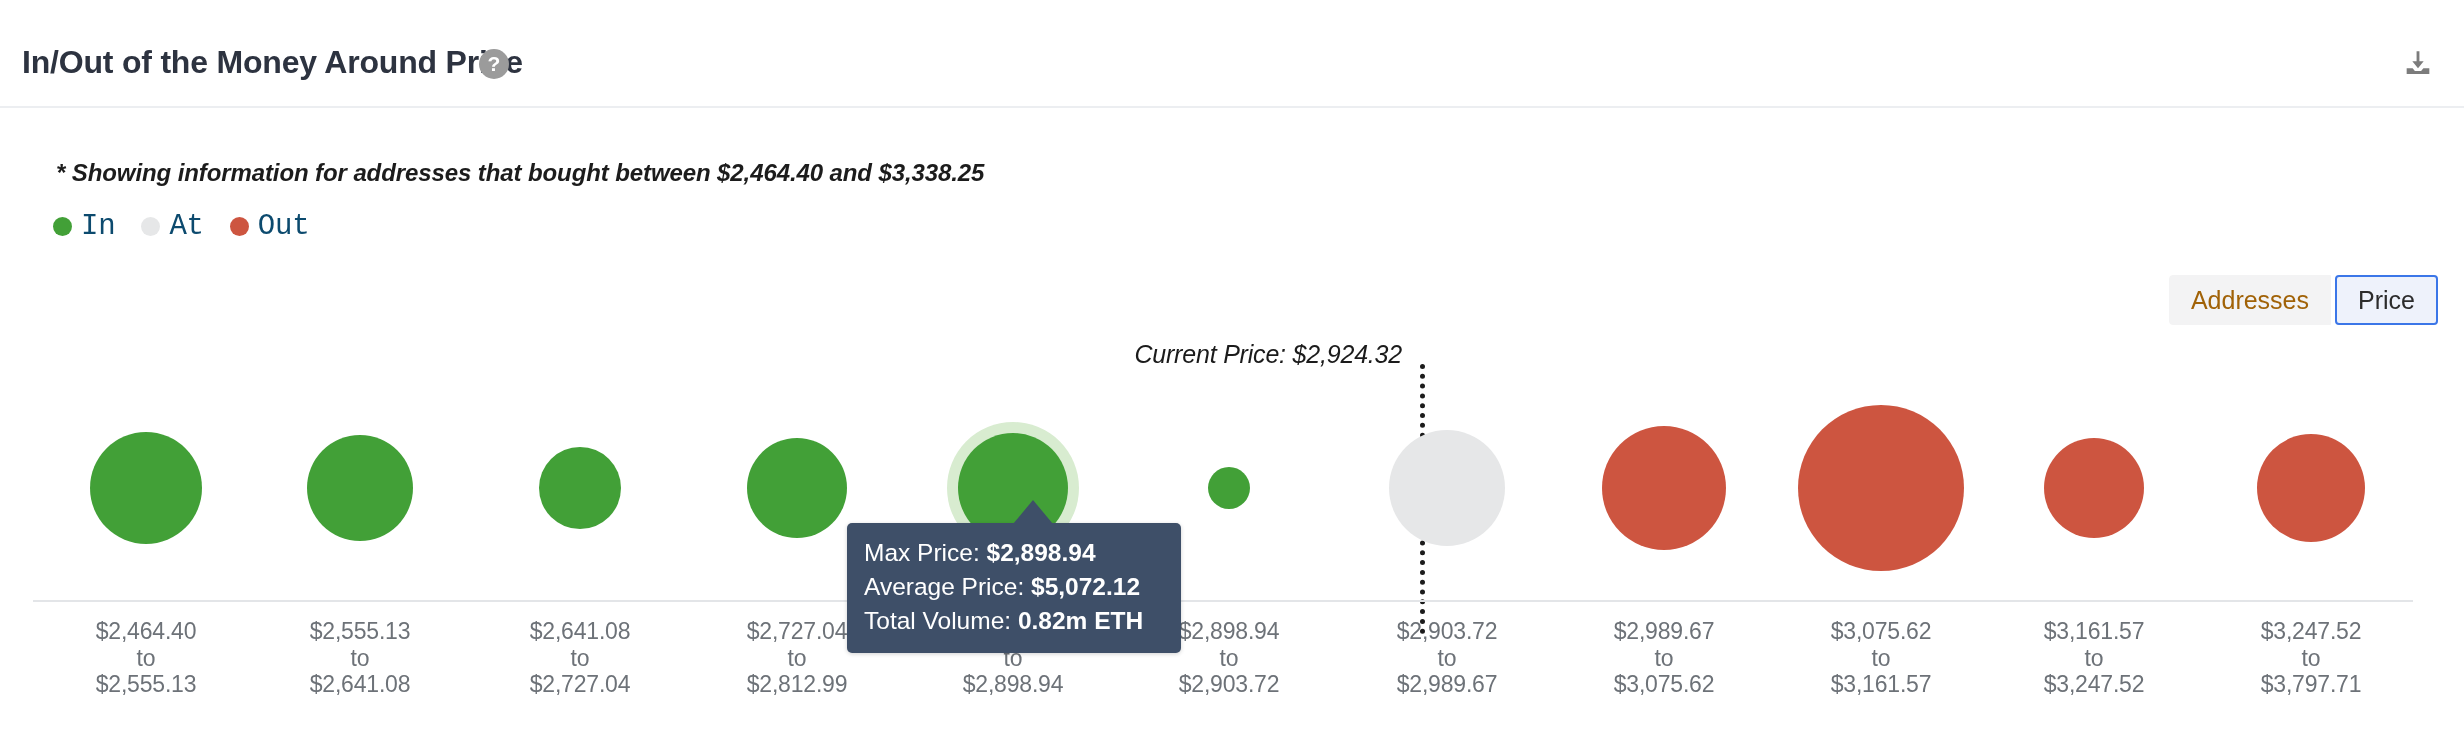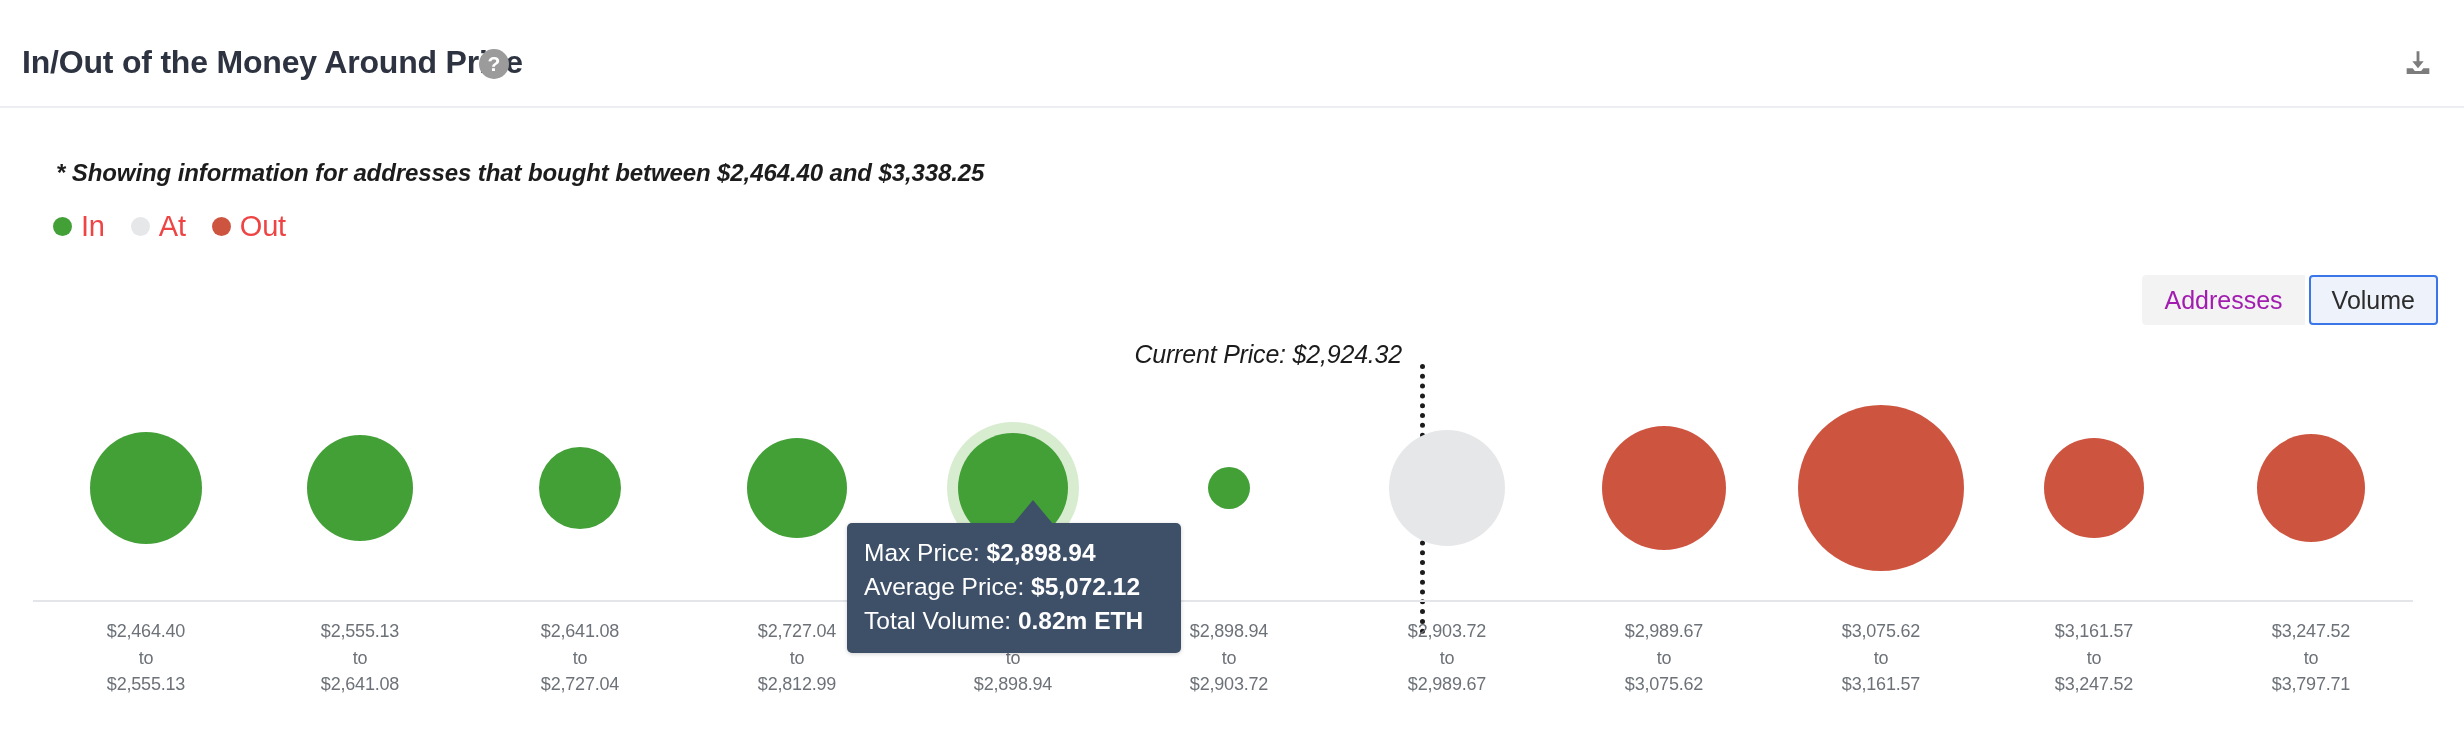--- a/index.html
+++ b/index.html
@@ -100,23 +100,24 @@
   }
   .legend-dot {
     width: 19px;
     height: 19px;
     border-radius: 50%;
     margin-right: 9px;
     display: inline-block;
   }
   .legend-label {
     font-size: 29px;
-    color: #ef4444;
+    color: #0c4a6e;
     font-weight: 400;
     letter-spacing: -0.2px;
+    font-family: Liberation Mono, monospace;
   }
 
   
   .toggle-group {
     position: absolute;
     right: 26px;
     top: 275px;
     display: flex;
     align-items: stretch;
     height: 50px;
@@ -127,21 +128,21 @@
     padding: 0 21px;
     display: flex;
     align-items: center;
     justify-content: center;
     box-sizing: border-box;
     cursor: pointer;
     white-space: nowrap;
   }
   .toggle-btn.inactive {
     background: #f3f3f4;
-    color: #a21caf;
+    color: #a16207;
     border: 1px solid #f3f3f4;
     border-radius: 4px 0 0 4px;
   }
   .toggle-btn.active {
     background: #eef2fb;
     color: #2c2c2c;
     border: 2px solid #3b76e8;
     border-radius: 4px;
     margin-left: 4px;
   }
@@ -197,21 +198,21 @@
     transform: translate(-50%, -50%);
     background: #d8ecd0;
   }
 
   
   .tick {
     position: absolute;
     top: 278px;
     transform: translateX(-50%);
     text-align: center;
-    font-size: 18px;
+    font-size: 23px;
     line-height: 26.5px;
     color: #6d7278;
     white-space: nowrap;
     letter-spacing: -0.2px;
   }
 
   
   .tooltip {
     position: absolute;
     left: 847px;
@@ -272,21 +273,21 @@
       <span class="legend-label">At</span>
     </div>
     <div class="legend-item">
       <span class="legend-dot" style="background:#cd5540"></span>
       <span class="legend-label">Out</span>
     </div>
   </div>
 
   <div class="toggle-group">
     <div class="toggle-btn inactive">Addresses</div>
-    <div class="toggle-btn active">Volume</div>
+    <div class="toggle-btn active">Price</div>
   </div>
 
   <div class="plot">
 
     <div class="price-line" id="price-line" style="left: 1420px;"></div>
     <div class="price-label" id="price-label" style="left: 1420px;">Current Price: $2,924.32</div>
 
     <div id="bubble-layer">
         <div class="bubble" style="width: 112px; height: 112px; left: 146px; top: 148px; background: rgb(66, 160, 55);"></div>
         <div class="bubble" style="width: 106px; height: 106px; left: 360px; top: 148px; background: rgb(66, 160, 55);"></div>

